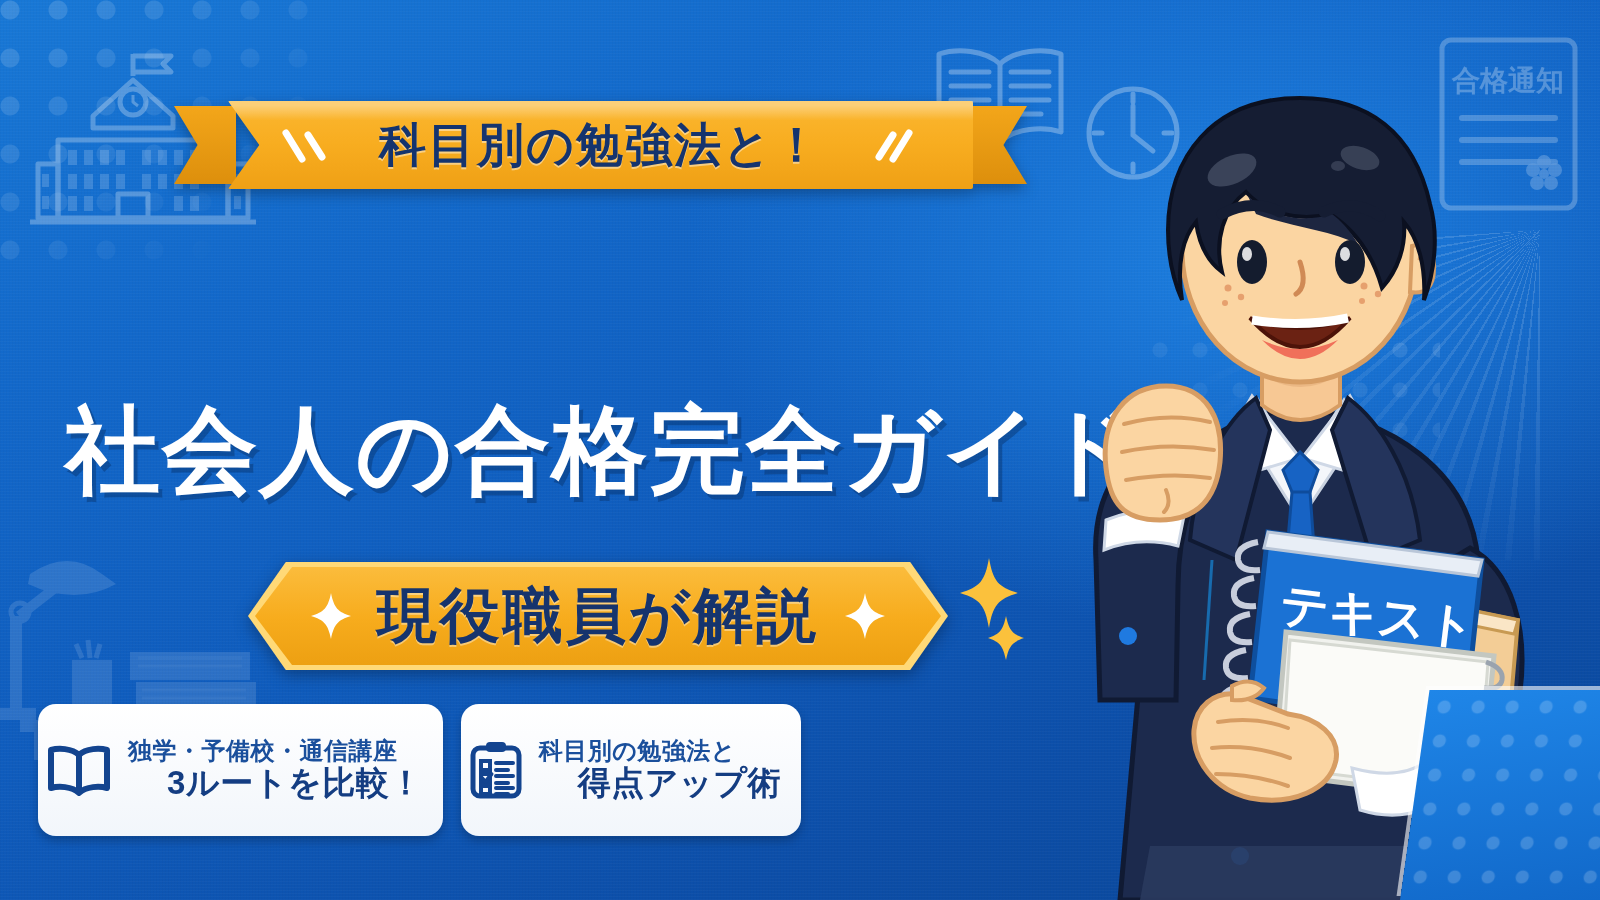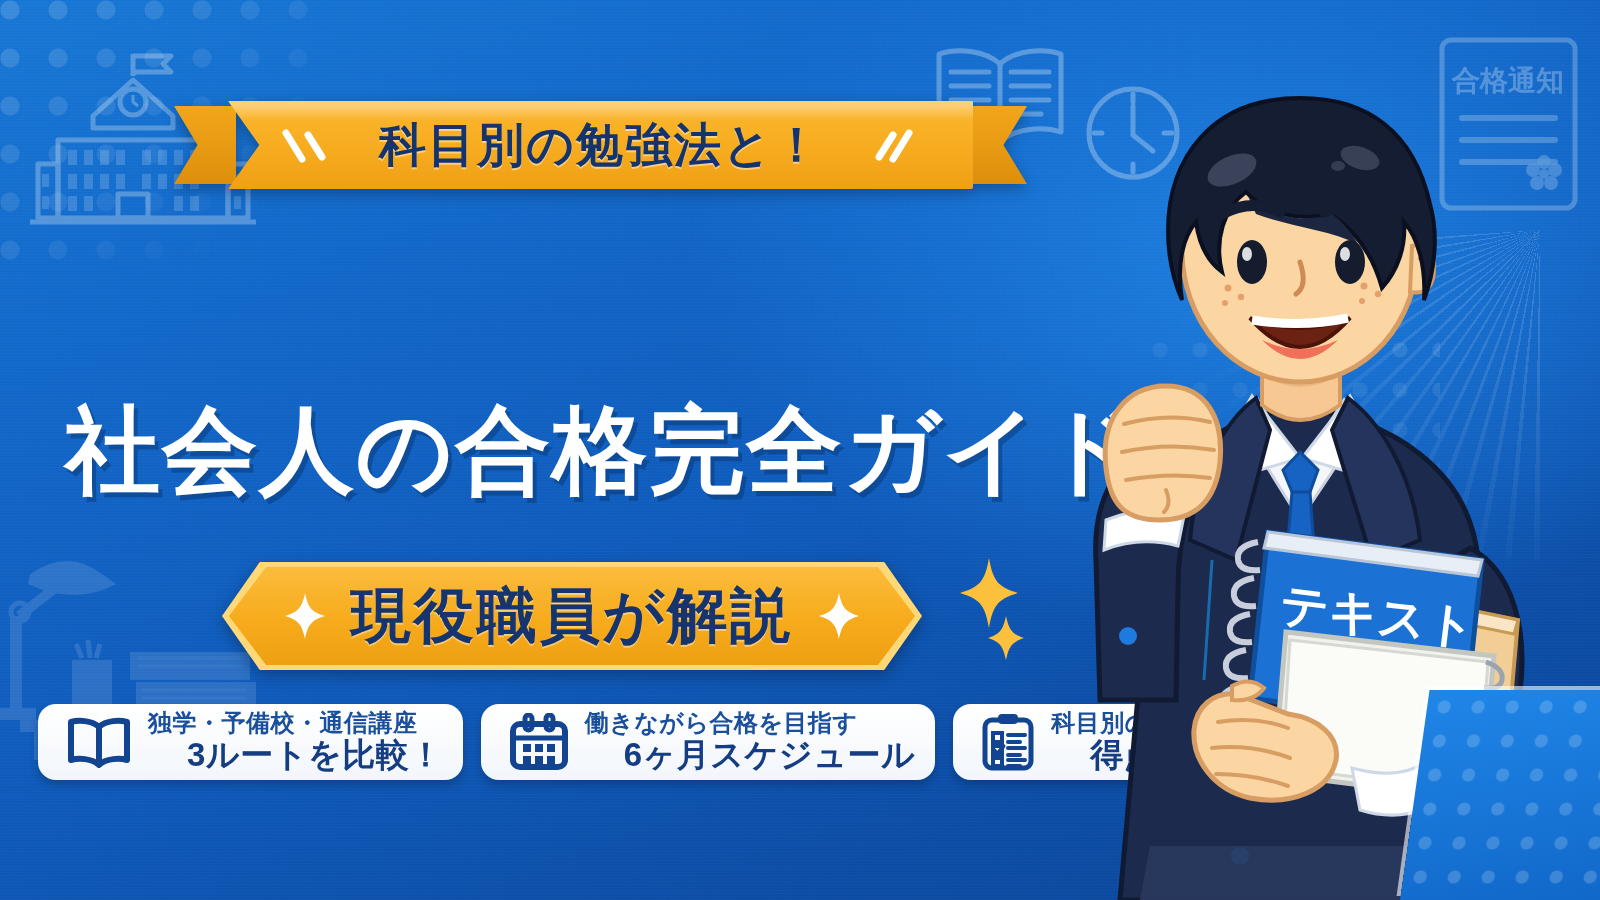--- a/index.html
+++ b/index.html
@@ -102,21 +102,21 @@
     position:absolute;left:46px;top:403px;
     font-size:95px;line-height:1;font-weight:bold;color:#ffffff;
     letter-spacing:2px;
     text-shadow:4px 5px 0 rgba(6,43,93,.38);
     white-space:nowrap;
     margin-left:19px;
   }
 
   
   .hex{
-    position:absolute;left:222px;top:562px;width:700px;height:108px;
+    position:absolute;left:248px;top:562px;width:700px;height:108px;
     filter:drop-shadow(0 5px 8px rgba(0,0,0,.30));
   }
   .hex-outer{
     position:absolute;inset:0;background:#ffd977;
     clip-path:polygon(5.4% 0%, 94.6% 0%, 100% 50%, 94.6% 100%, 5.4% 100%, 0% 50%);
   }
   .hex-inner{
     position:absolute;inset:5px 7px;
     background:linear-gradient(180deg,#fbbc3c 0%,#f7ac1d 52%,#eda012 100%);
     clip-path:polygon(5.4% 0%, 94.6% 0%, 100% 50%, 94.6% 100%, 5.4% 100%, 0% 50%);
@@ -128,23 +128,23 @@
   }
   .spark-inline{flex:0 0 auto;}
 
   .sparkle{position:absolute;}
   .sp1{left:958px;top:556px;}
   .sp2{left:986px;top:614px;}
 
   
   .cards{position:absolute;left:38px;top:704px;display:flex;gap:18px;}
   .card{
-    height:76px;border-radius:18px;
+    height:132px;border-radius:18px;
     background:linear-gradient(180deg,#ffffff 0%,#f2f6fb 100%);
-    display:flex;align-items:center;gap:16px;padding:0 20px 0 28px;
+    display:flex;align-items:center;gap:16px;padding:0 20px 0 8px;
     box-shadow:0 5px 10px rgba(0,0,0,.22);
   }
   .card-icon{flex:0 0 auto;display:flex;align-items:center;justify-content:center;}
   .card-txt{display:flex;flex-direction:column;justify-content:center;}
   .card-small{
     font-size:24px;font-weight:bold;color:#1a4f9c;letter-spacing:.5px;line-height:1.12;
     white-space:nowrap;
   }
   .card-big{
     font-size:33px;font-weight:bold;color:#143d82;letter-spacing:.5px;line-height:1.12;
@@ -320,42 +320,20 @@
             <path d="M33 11 v38"></path>
           </g>
         </svg>
       </span>
       <span class="card-txt">
         <span class="card-small">独学・予備校・通信講座</span>
         <span class="card-big">3ルートを比較！</span>
       </span>
     </div>
 
-    <div class="card">
-      <span class="card-icon">
-        <svg width="60" height="58" viewBox="0 0 60 58">
-          <rect x="4" y="11" width="52" height="43" rx="7" fill="none" stroke="#13448f" stroke-width="6"></rect>
-          <rect x="16" y="2" width="7" height="15" rx="3.5" fill="none" stroke="#13448f" stroke-width="5"></rect>
-          <rect x="37" y="2" width="7" height="15" rx="3.5" fill="none" stroke="#13448f" stroke-width="5"></rect>
-          <path d="M4 25 h52" stroke="#13448f" stroke-width="5"></path>
-          <g fill="#13448f">
-            <rect x="14" y="31" width="8" height="8"></rect>
-              <rect x="26" y="31" width="8" height="8"></rect>
-              <rect x="38" y="31" width="8" height="8"></rect>
-            <rect x="14" y="43" width="8" height="8"></rect>
-              <rect x="26" y="43" width="8" height="8"></rect>
-              <rect x="38" y="43" width="8" height="8"></rect>
-          </g>
-        </svg>
-      </span>
-      <span class="card-txt">
-        <span class="card-small">働きながら合格を目指す</span>
-        <span class="card-big">6ヶ月スケジュール</span>
-      </span>
-    </div>
 
     <div class="card">
       <span class="card-icon">
         <svg width="54" height="60" viewBox="0 0 54 60">
           <rect x="4" y="8" width="46" height="48" rx="7" fill="none" stroke="#13448f" stroke-width="5"></rect>
           <rect x="17" y="2" width="20" height="10" rx="4" fill="#13448f"></rect>
           <g fill="none" stroke="#13448f" stroke-width="4">
             <rect x="12" y="21" width="9" height="9"></rect>
             <rect x="12" y="34" width="9" height="9"></rect>
             <rect x="12" y="46" width="9" height="8"></rect>

